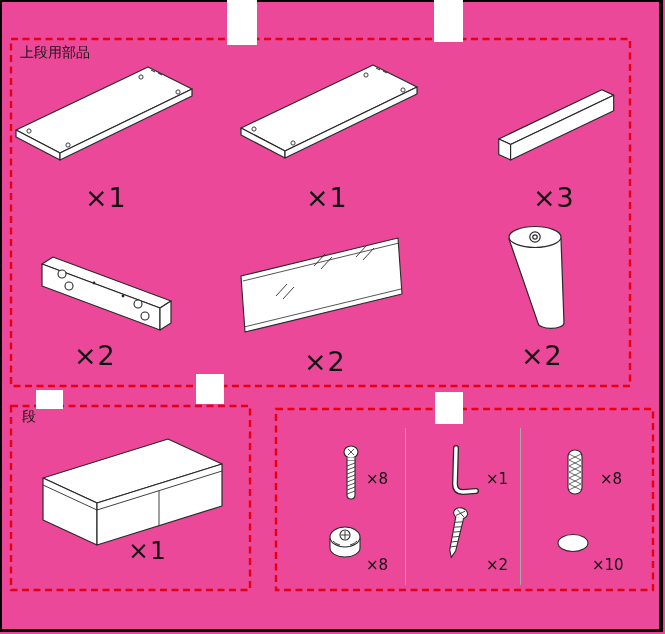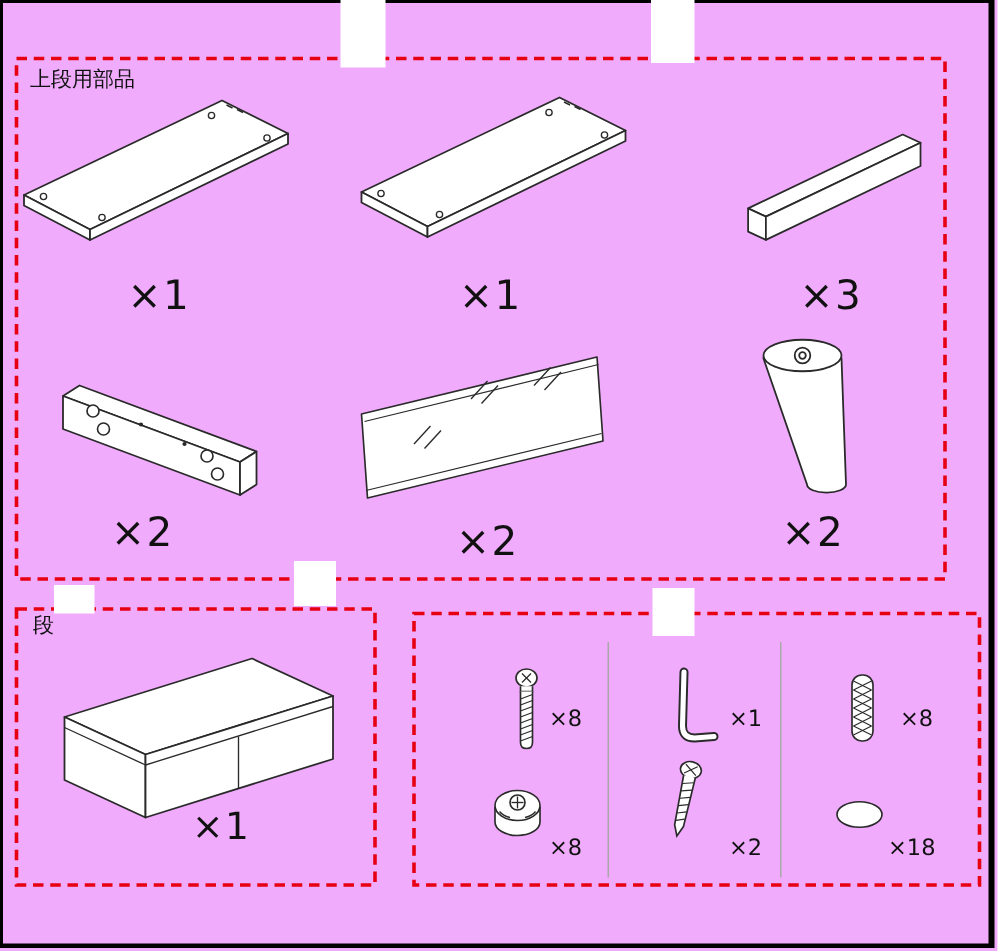--- a/index.html
+++ b/index.html
@@ -1,18 +1,18 @@
 <!DOCTYPE html>
 <html><head>
 <meta charset="utf-8">
 <style>
   * { margin:0; padding:0; box-sizing:border-box; }
   html,body { background:#ffffff; }
   body { font-family:"DejaVu Sans","Liberation Sans",sans-serif; }
-  .stage { position:relative; width:665px; height:634px; background:#f0abfc; overflow:hidden; }
+  .stage { position:relative; width:665px; height:634px; background:#ec4899; overflow:hidden; }
   .frame { position:absolute; left:0; top:0; width:663px; height:632px;
            border-style:solid; border-color:#000; border-width:2px 4px 3px 2px; z-index:1; }
   .part { position:absolute; z-index:2; line-height:0; }
   .qty { position:absolute; z-index:2; color:#111; font-size:27px; letter-spacing:1px; white-space:nowrap; }
   .qty-sm { position:absolute; z-index:2; color:#111; font-size:15px; white-space:nowrap; }
   .section-label { position:absolute; z-index:2; font-size:14px; color:#111; white-space:nowrap; }
   .borders { position:absolute; left:0; top:0; z-index:3; pointer-events:none; }
   .notch { position:absolute; background:#ffffff; z-index:4; }
   .vdivider { position:absolute; width:1px; background:#a9a9a9; z-index:2; }
 </style>
@@ -242,21 +242,21 @@
       </g>
     </svg>
   </div>
   <div class="qty-sm" style="left:486px;top:556px;">×2</div>
 
   <div class="part" style="left:556px;top:532px;">
     <svg width="34" height="22" viewBox="0 0 34 22">
       <ellipse cx="17" cy="11" rx="15" ry="8.5" fill="#ffffff" stroke="#2a2a2a" stroke-width="1.1"></ellipse>
     </svg>
   </div>
-  <div class="qty-sm" style="left:592px;top:556px;">×18</div>
+  <div class="qty-sm" style="left:592px;top:556px;">×10</div>
 
   <svg class="borders" width="665" height="634" viewBox="0 0 665 634">
     <g fill="none" stroke="#e60012" stroke-width="2.4" stroke-dasharray="7 4.5">
       <rect x="11" y="39" width="619" height="347"></rect>
       <rect x="11" y="406" width="239" height="184"></rect>
       <rect x="276" y="409" width="377" height="181"></rect>
     </g>
   </svg>
 
   <div class="notch" style="left:227px;top:0;width:30px;height:45px;"></div>

